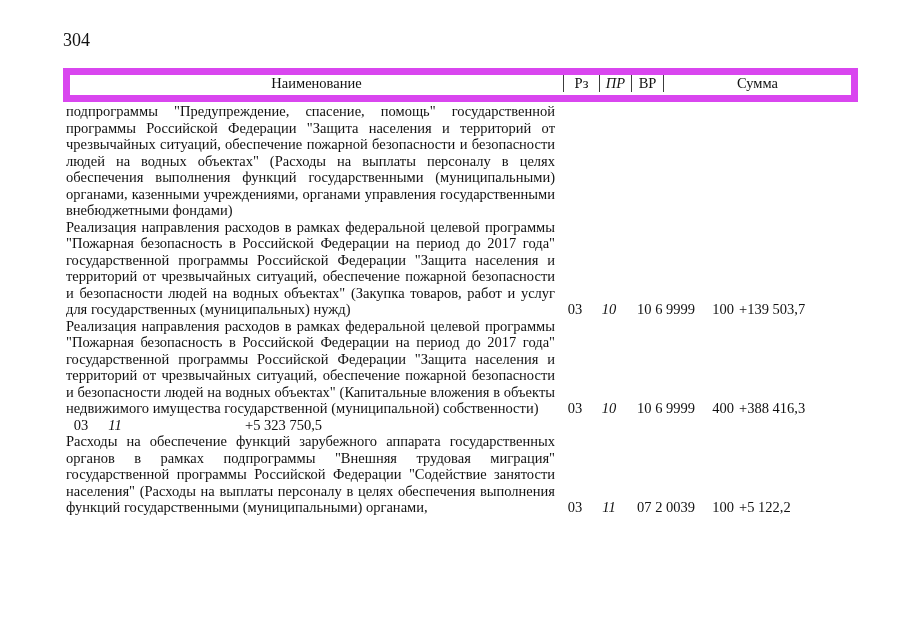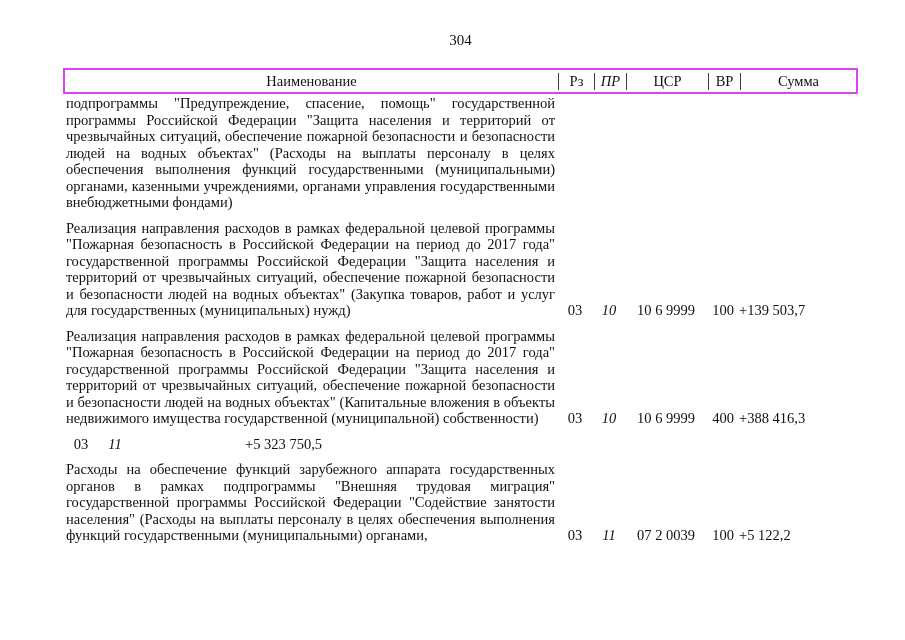--- a/index.html
+++ b/index.html
@@ -17,35 +17,34 @@
   }
   .page {
     width: 905px;
     height: 640px;
     background: #ffffff;
   }
   .page-number {
     width: 795px;
     margin: 0 0 0 63px;
     padding-top: 31px;
-    text-align: center;
-    font-size: 15px;
+    font-size: 18px;
     line-height: 18px;
   }
   .doc-table {
     margin: 19px 0 0 63px;
     width: 795px;
   }
   
   .thead {
     display: flex;
-    border: 2px solid #d946ef;
+    border: 7px solid #d946ef;
     box-sizing: border-box;
-    height: 26px;
-    align-items: center;
+    height: 34px;
+    align-items: flex-start;
   }
   .thead .th {
     display: flex;
     align-items: center;
     justify-content: center;
     font-size: 14.5px;
     box-sizing: border-box;
     border-right: 1px solid #3c3c3c;
   }
   .thead .th:last-child { border-right: none; }
@@ -54,21 +53,21 @@
   .col-rz    { width: 36px; }
   .col-pr    { width: 32px; font-style: italic; }
   .col-csr   { width: 82px; }
   .col-vr    { width: 32px; }
   .col-summa { width: 115px; flex: 1; }
   
   .tbody { width: 795px; }
   .trow {
     display: flex;
     align-items: flex-end;
-    margin-top: 9px;
+    margin-top: 0;
   }
   .trow.first { margin-top: 1px; }
   .trow .td {
     box-sizing: border-box;
     font-size: 14.5px;
     line-height: 16.5px;
   }
   .td.name {
     text-align: justify;
     padding-left: 3px;
@@ -83,21 +82,20 @@
 <div class="page">
 
   <div class="page-number">304</div>
 
   <div class="doc-table">
 
     <div class="thead">
       <div class="th col-name">Наименование</div>
       <div class="th col-rz">Рз</div>
       <div class="th col-pr">ПР</div>
-      <div class="th col-csr">ЦСР</div>
       <div class="th col-vr">ВР</div>
       <div class="th col-summa">Сумма</div>
     </div>
 
     <div class="tbody">
 
       <div class="trow first">
         <div class="td name col-name">подпрограммы "Предупреждение, спасение, помощь" государственной программы Российской Федерации "Защита населения и территорий от чрезвычайных ситуаций, обеспечение пожарной безопасности и безопасности людей на водных объектах" (Расходы на выплаты персоналу в целях обеспечения выполнения функций государственными (муниципальными) органами, казенными учреждениями, органами управления государственными внебюджетными фондами)</div>
         <div class="td num col-rz"></div>
         <div class="td num col-pr"></div>

